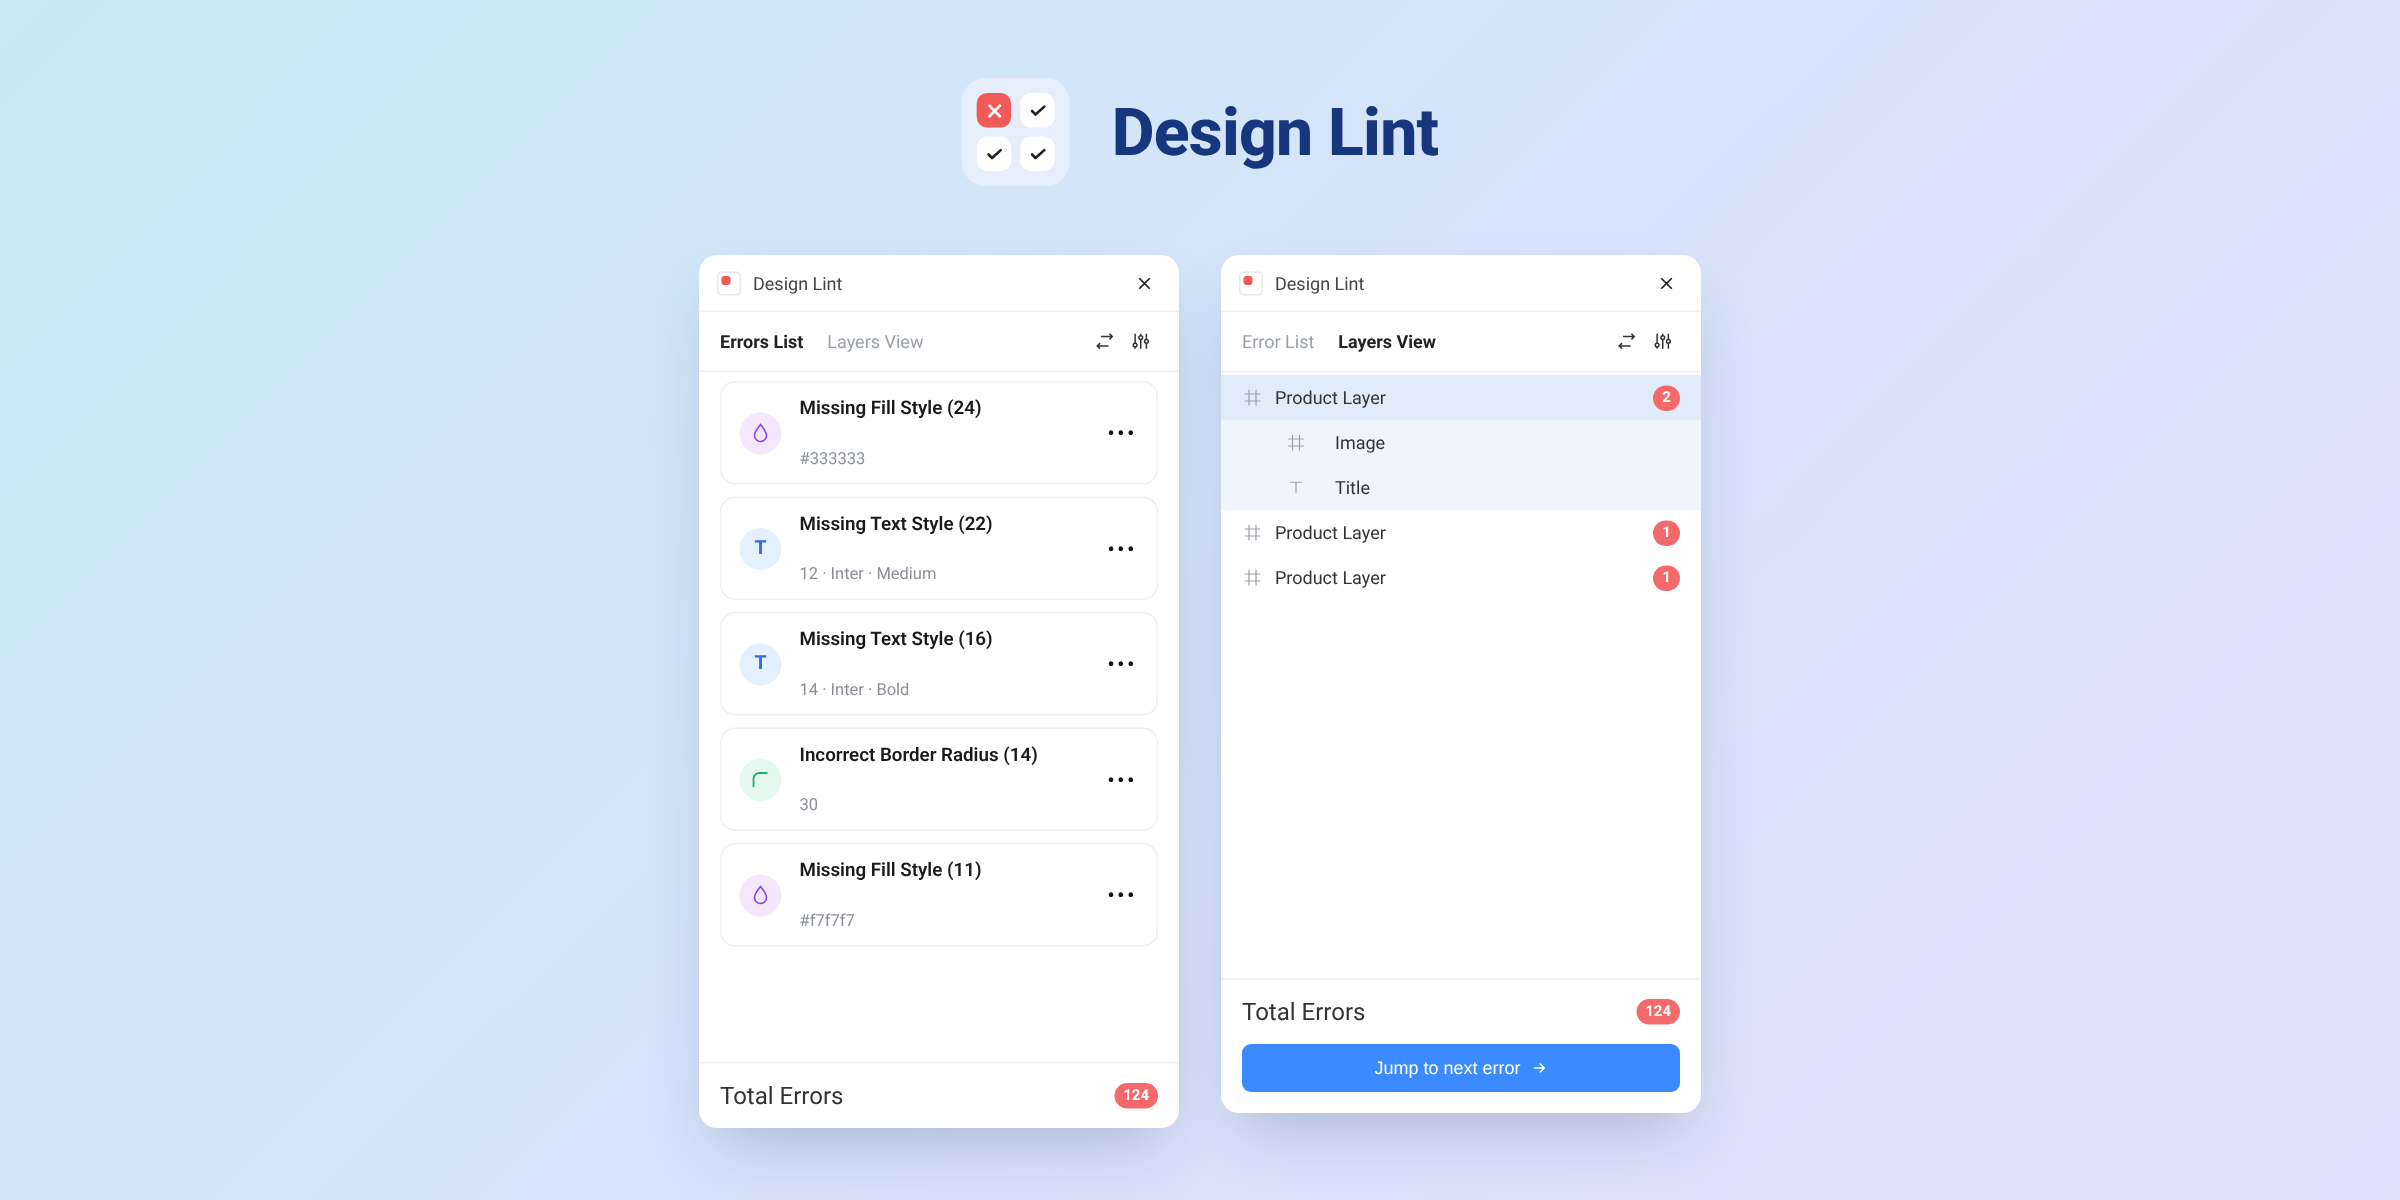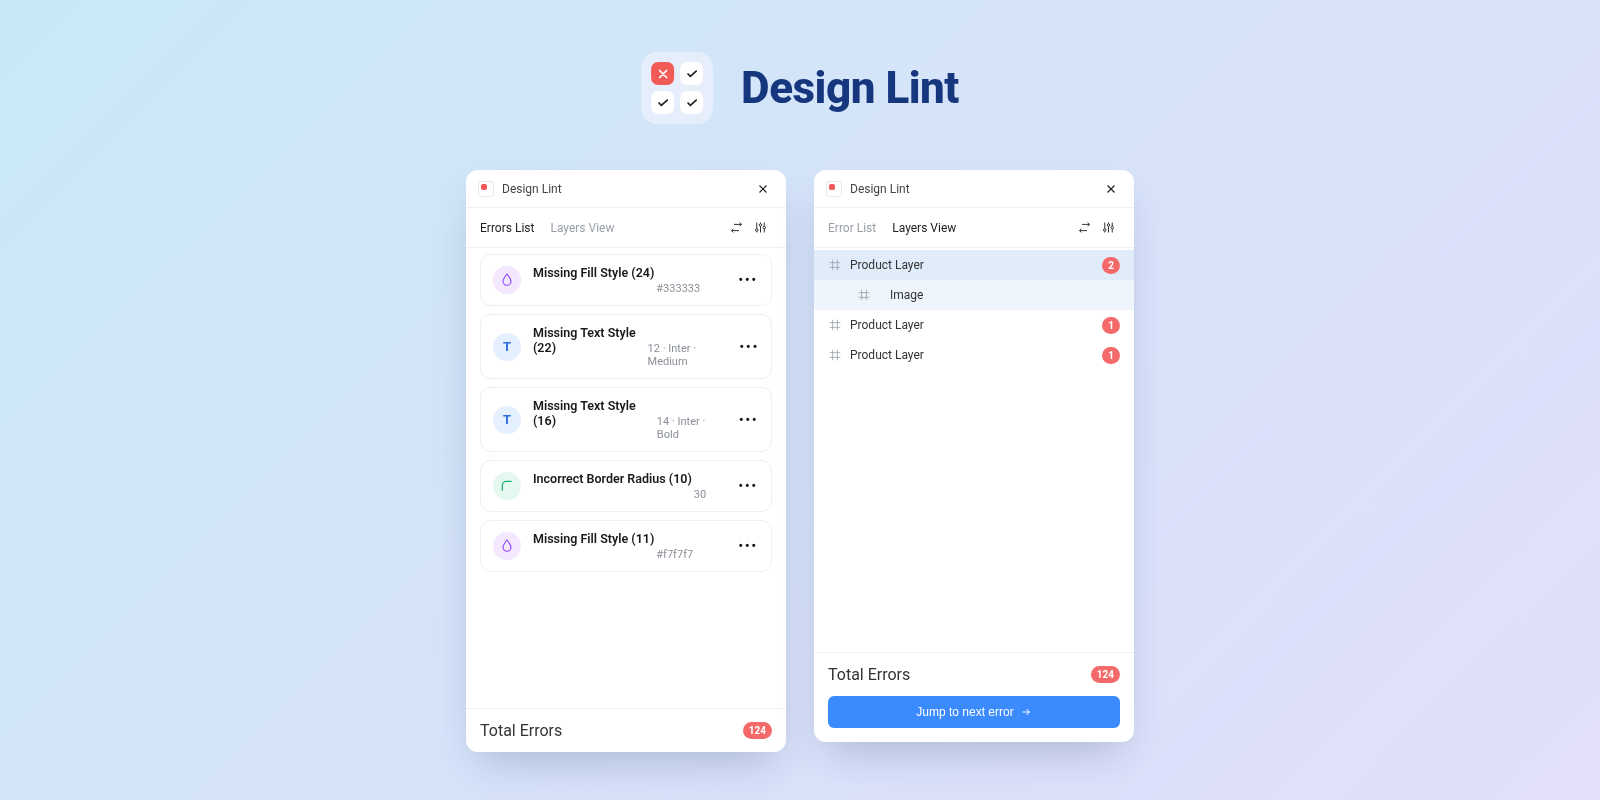--- a/index.html
+++ b/index.html
@@ -55,21 +55,21 @@
   .plugin-ico span { width:6px; height:6px; border-radius:2px; background:#f25a57; display:block; transform:translateY(-2px) translateX(-2px); }
   .titlebar-name { font-size: 12px; color:#444; }
   .titlebar-close { margin-left:auto; width:22px; height:22px; display:flex; align-items:center; justify-content:center; cursor:pointer; }
   .titlebar-close svg { width:14px; height:14px; stroke:#222; stroke-width:2; }
 
   .tabbar {
     display:flex; align-items:center; padding: 0 14px; height: 40px;
     border-bottom: 1px solid #eef0f3;
   }
   .tabbar .tab { font-size:12px; color:#9aa0a8; margin-right:16px; cursor:pointer; }
-  .tabbar .tab.active { color:#222; font-weight:400; }
+  .tabbar .tab.active { color:#222; font-weight:700; }
   .tabbar .spacer { flex:1; }
   .icon-btn { width:24px; height:24px; display:flex; align-items:center; justify-content:center; cursor:pointer; }
   .icon-btn svg { width:15px; height:15px; stroke:#333; stroke-width:1.6; fill:none; }
 
   
   .chips { display:flex; gap:6px; padding: 10px 14px 4px; overflow:hidden; }
   .chip {
     height:22px; padding:0 11px; font-size:10.5px; border-radius:999px;
     border:1px solid #e6e8ec; color:#555; background:#fff;
     display:flex; align-items:center; cursor:pointer; white-space:nowrap; flex-shrink:0;
@@ -82,21 +82,21 @@
     border:1px solid #edeff2; border-radius:10px; padding:10px 12px;
     display:flex; align-items:center; gap:12px; cursor:pointer;
   }
   .card-ico {
     width:28px; height:28px; border-radius:999px; display:flex; align-items:center; justify-content:center; flex-shrink:0;
   }
   .card-ico svg { width:16px; height:16px; }
   .ico-fill   { background:#f4e8ff; } .ico-fill svg   { stroke:#8a3ffc; fill:none; stroke-width:1.6; }
   .ico-text   { background:#e5f0ff; color:#2f6de0; font-weight:700; font-size:13px; }
   .ico-radius { background:#e4f8ef; } .ico-radius svg { stroke:#18b073; fill:none; stroke-width:1.8; }
-  .card-body { display:flex; flex-direction:row; gap:2px; }
+  .card-body { display:flex; flex-direction:column; gap:2px; }
   .card-title { font-size:12.5px; font-weight:600; color:#1a1a1a; }
   .card-sub   { font-size:11px; color:#8a8f98;margin-top:17px; }
   .card-more  { margin-left:auto; width:22px; display:flex; justify-content:center; cursor:pointer; color:#111; font-size:15px; letter-spacing:1.5px; }
 
   
   .tree { padding-top: 2px; }
   .row { height:30px; display:flex; align-items:center; padding:0 14px; font-size:12px; color:#333; cursor:pointer; }
   .row.sel   { background:#e1ecfb; }
   .row.childsel { background:#eff5fd;gap:11px; }
   .row .indent1 { width:18px; }
@@ -223,21 +223,21 @@
         <div class="card-more">•••</div>
       </div>
 
       <div class="card">
         <div class="card-ico ico-radius">
           <svg viewBox="0 0 24 24">
               <path d="M5 19V11a6 6 0 016-6h8"></path>
             </svg>
         </div>
         <div class="card-body">
-          <div class="card-title">Incorrect Border Radius (10)</div>
+          <div class="card-title">Incorrect Border Radius (14)</div>
           <div class="card-sub">30</div>
         </div>
         <div class="card-more">•••</div>
       </div>
 
       <div class="card">
         <div class="card-ico ico-fill">
           <svg viewBox="0 0 24 24">
               <path d="M12 3c4 5 6 8 6 11a6 6 0 11-12 0c0-3 2-6 6-11z"></path>
             </svg>
@@ -300,20 +300,29 @@
       </div>
       <div class="row childsel">
         <div class="indent1"></div>
         <div class="layer-ico">
           <svg viewBox="0 0 24 24">
               <path d="M8 3v18M16 3v18M3 8h18M3 16h18"></path>
             </svg>
         </div>
         <div class="layer-name">Image</div>
       </div>
+      <div class="row childsel">
+        <div class="indent1"></div>
+        <div class="layer-ico">
+          <svg viewBox="0 0 24 24">
+              <path d="M5 6h14M12 6v12"></path>
+            </svg>
+        </div>
+        <div class="layer-name">Title</div>
+      </div>
       <div class="row">
         <div class="layer-ico">
           <svg viewBox="0 0 24 24">
               <path d="M8 3v18M16 3v18M3 8h18M3 16h18"></path>
             </svg>
         </div>
         <div class="layer-name">Product Layer</div>
         <div class="badge">1</div>
       </div>
       <div class="row">

